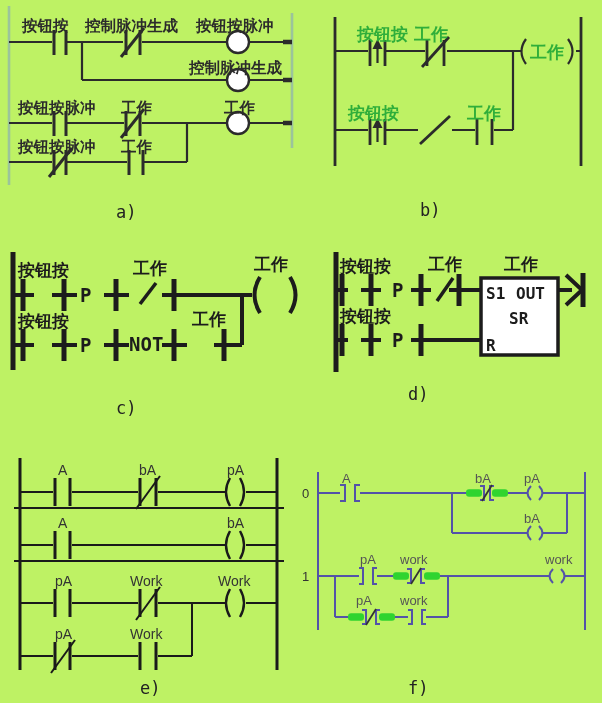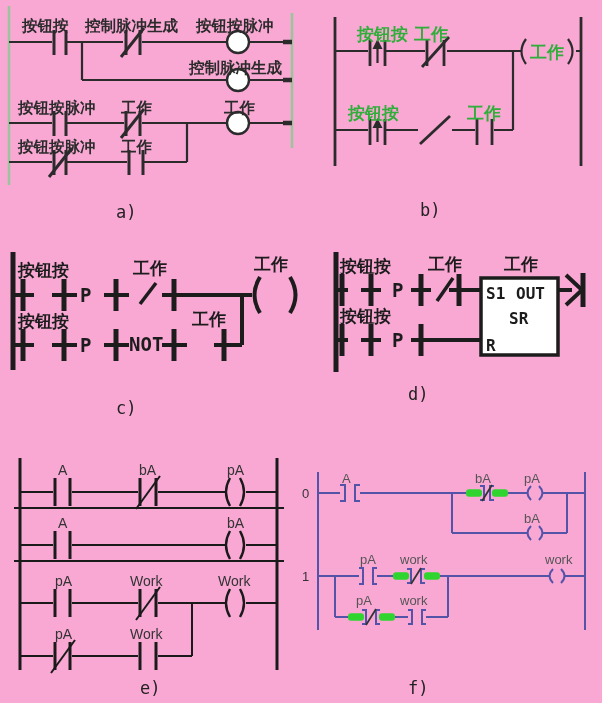--- a/index.html
+++ b/index.html
@@ -1,16 +1,16 @@
 <!DOCTYPE html>
 <html><head>
 <meta charset="utf-8">
 <style>
   html,body{margin:0;padding:0;background:#ffffff;}
-  #stage{position:relative;width:602px;height:703px;background:#f9a8d4;overflow:hidden;
+  #stage{position:relative;width:602px;height:703px;background:#bef264;overflow:hidden;
          font-family:"DejaVu Sans",sans-serif;}
   .panel{position:absolute;}
   #panel-a{left:0;top:0;width:300px;height:225px;}
   #panel-b{left:300px;top:0;width:302px;height:225px;}
   #panel-c{left:0;top:230px;width:300px;height:195px;}
   #panel-d{left:300px;top:230px;width:302px;height:195px;}
   #panel-e{left:0;top:430px;width:300px;height:273px;}
   #panel-f{left:300px;top:430px;width:302px;height:273px;}
 
   

